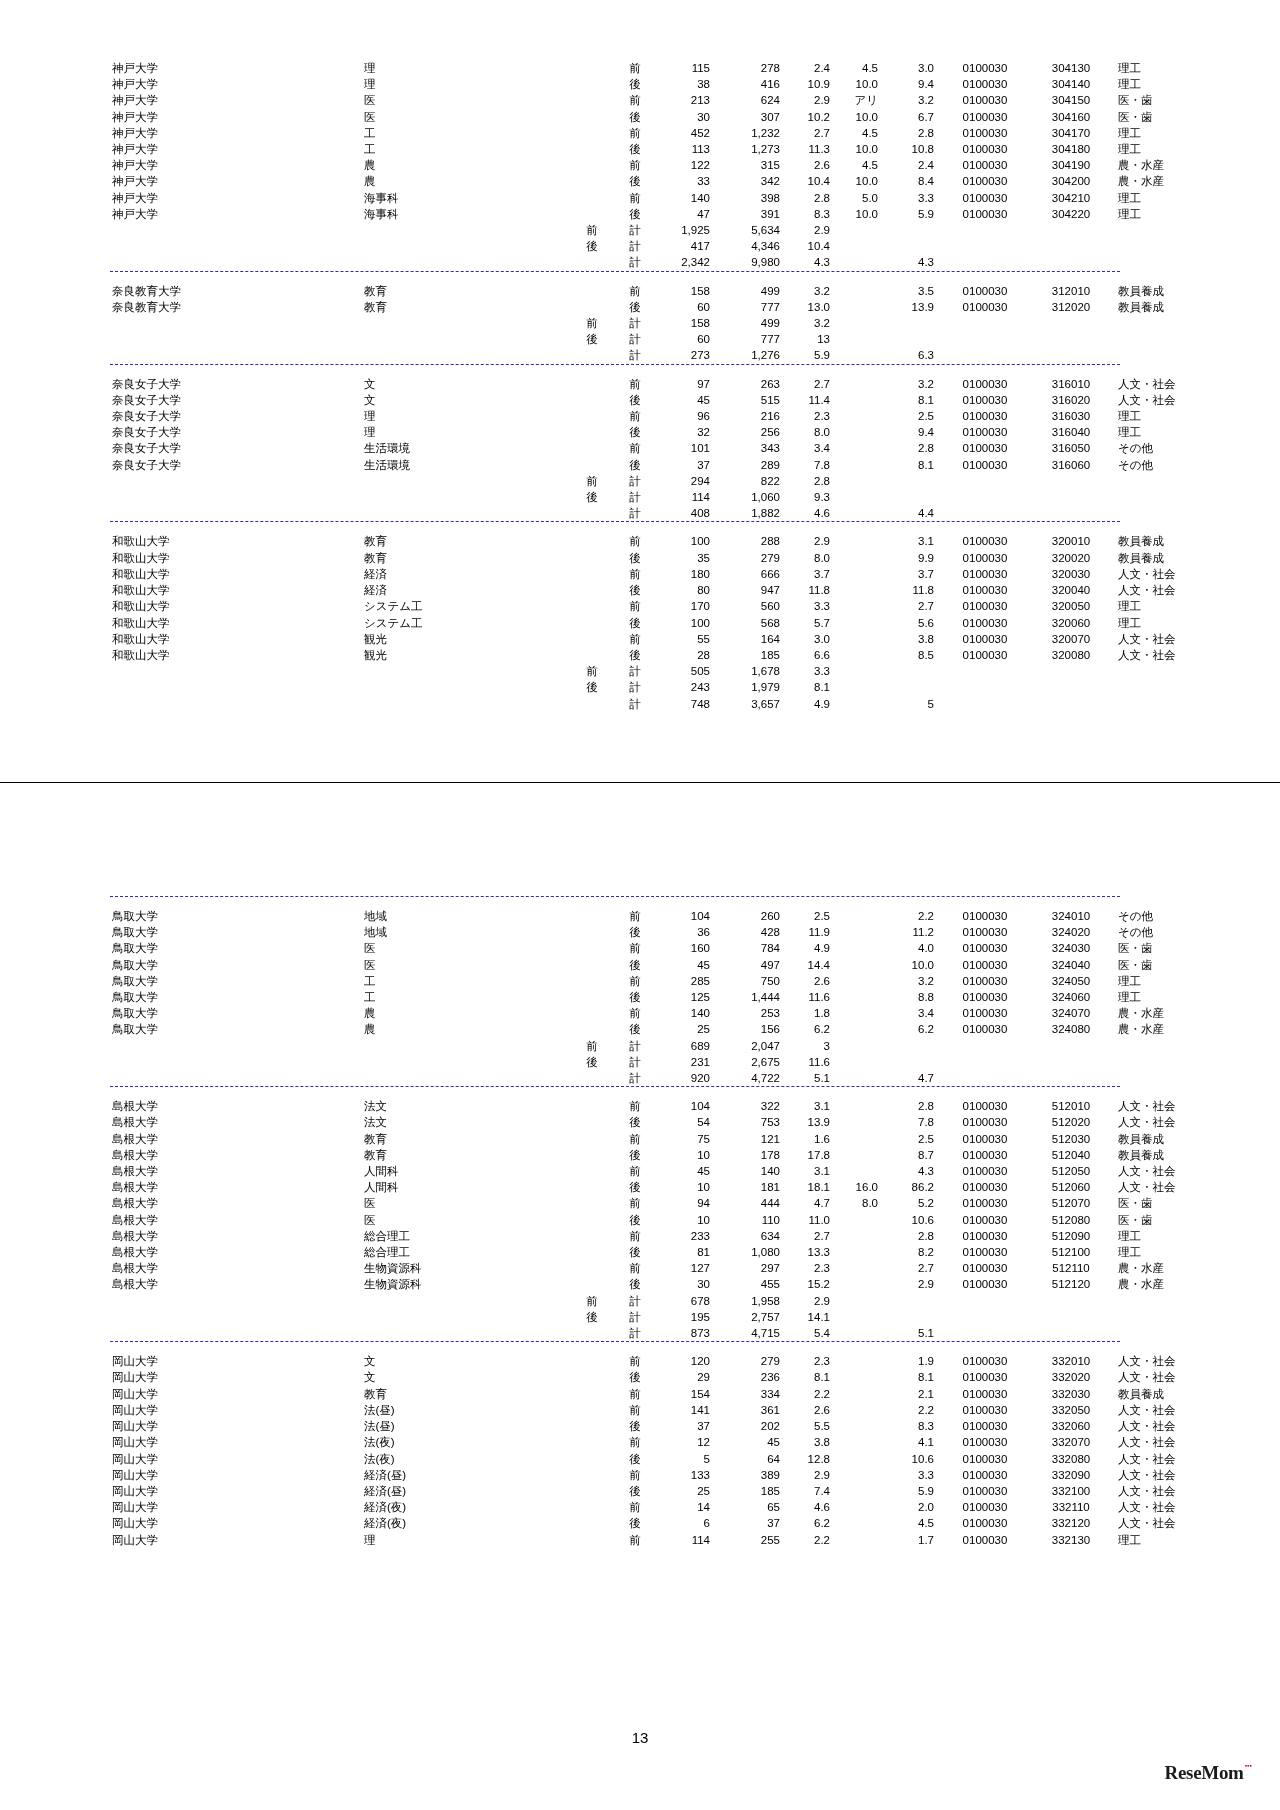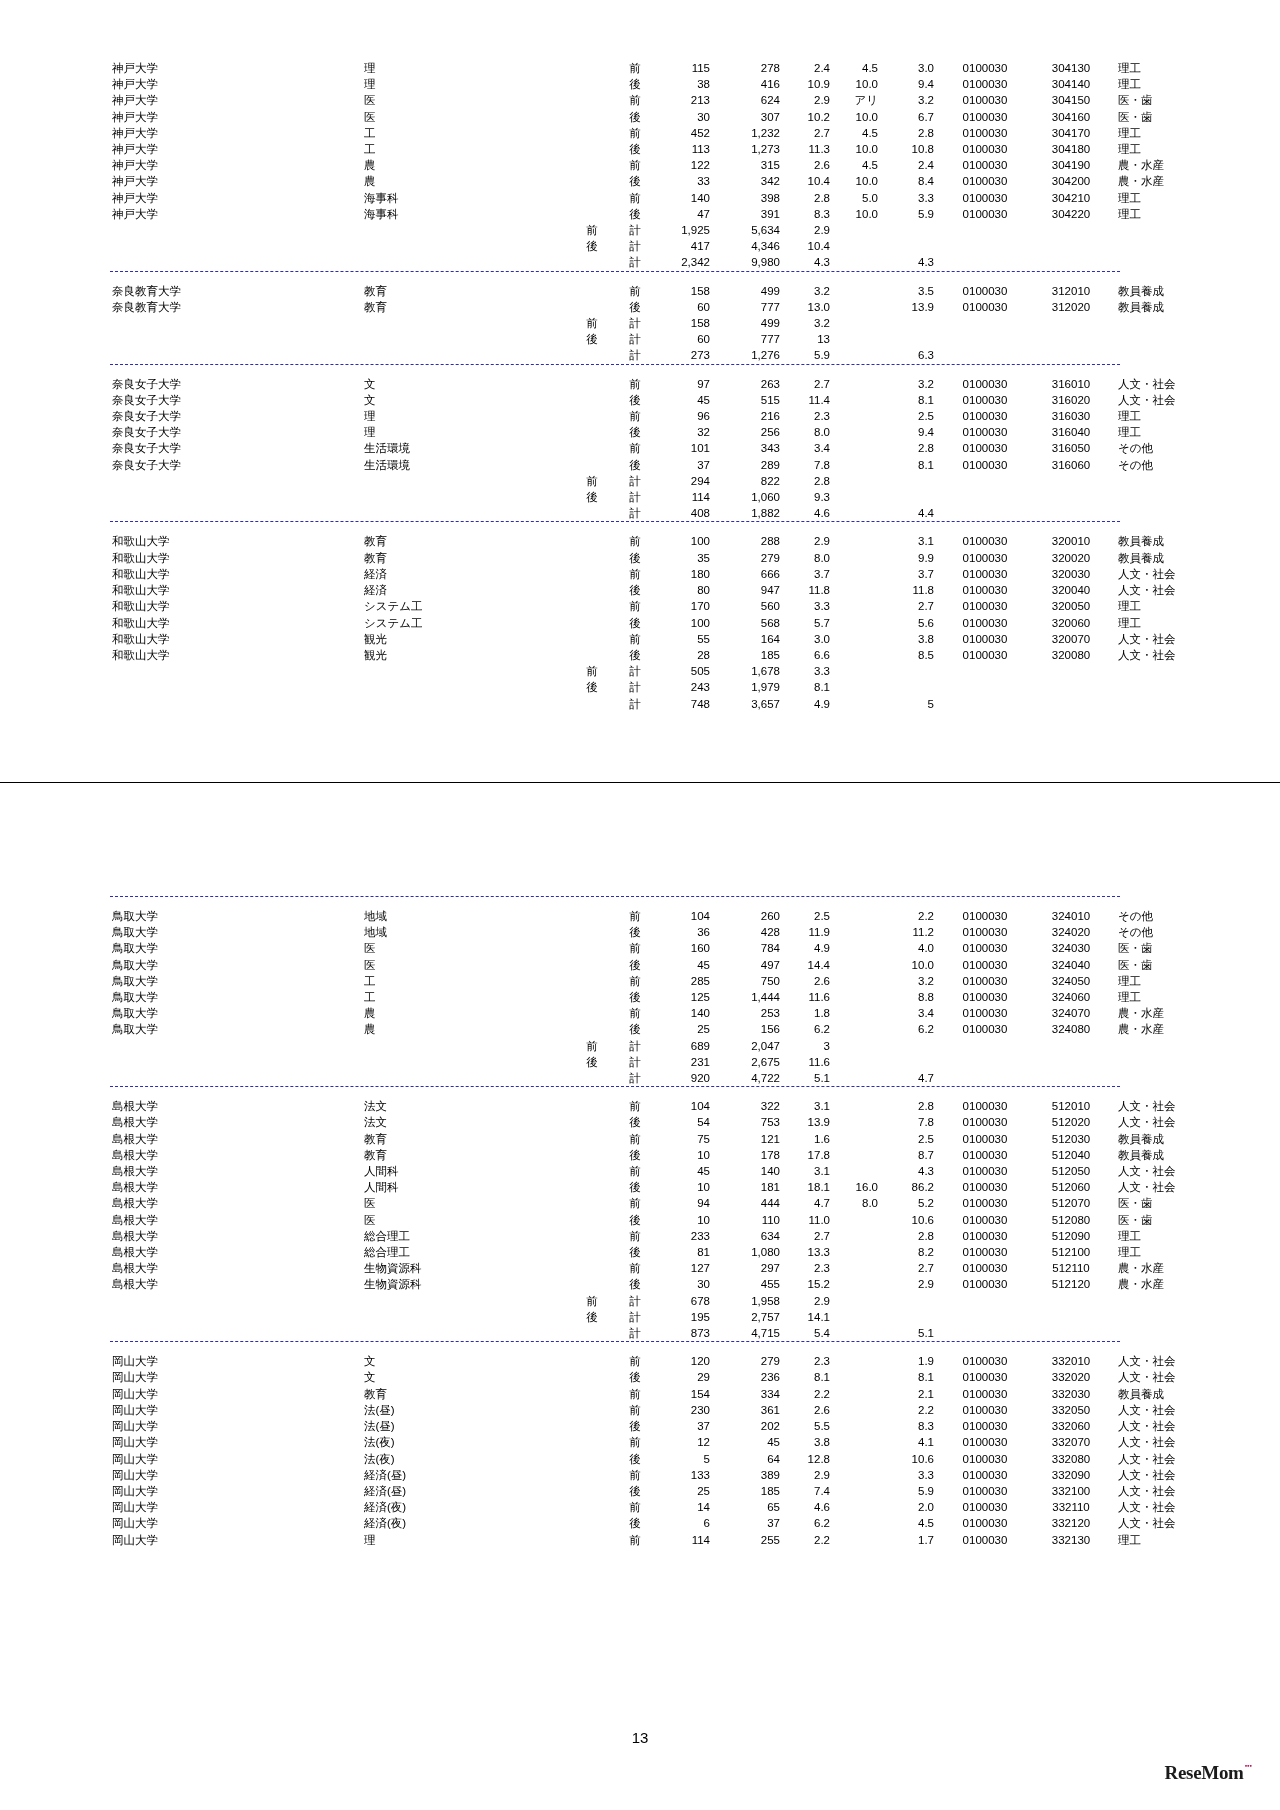--- a/index.html
+++ b/index.html
@@ -1217,21 +1217,21 @@
               <td class="t-right">2.1</td>
               <td class="t-center">0100030</td>
               <td class="t-center">332030</td>
               <td class="t-left fac">教員養成</td>
             </tr>
             <tr>
               <td class="t-left univ">岡山大学</td>
               <td class="t-left fac">法(昼)</td>
               <td class="t-center"></td>
               <td class="t-center">前</td>
-              <td class="t-right">230</td>
+              <td class="t-right">141</td>
               <td class="t-right">361</td>
               <td class="t-right">2.6</td>
               <td class="t-right"></td>
               <td class="t-right">2.2</td>
               <td class="t-center">0100030</td>
               <td class="t-center">332050</td>
               <td class="t-left fac">人文・社会</td>
             </tr>
             <tr>
               <td class="t-left univ">岡山大学</td>

